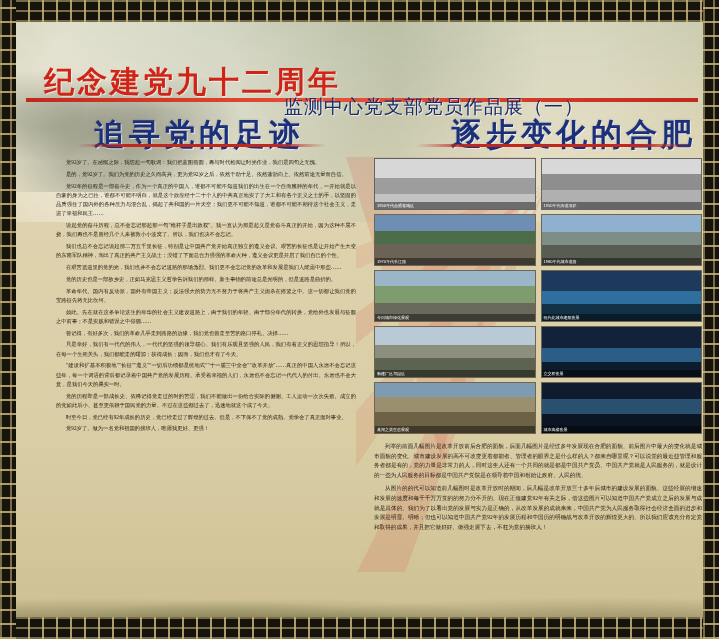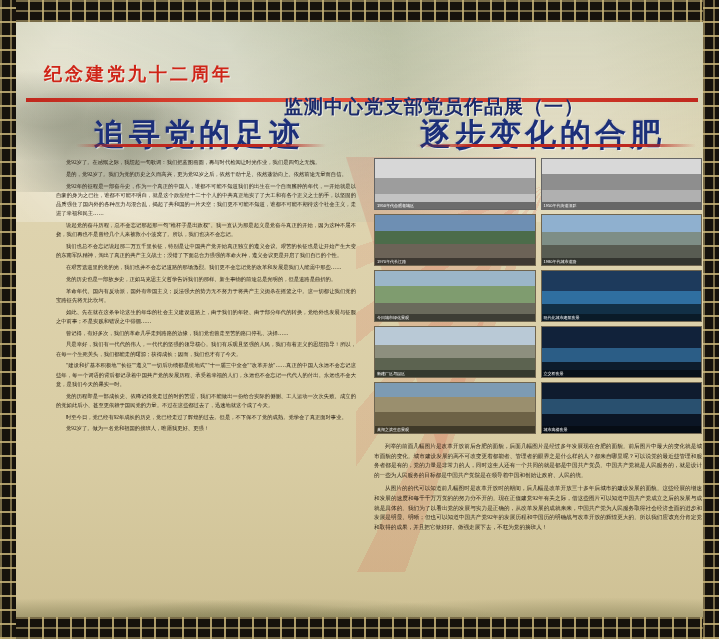--- a/index.html
+++ b/index.html
@@ -94,47 +94,47 @@
   
   .header {
     position:absolute; left:0; top:20px; width:100%; height:78px;
   }
   .redline {
     position:absolute; left:10px; top:56px; width:672px; height:4px;
     background:linear-gradient(90deg,#c0281d,#e8513a 45%,#c0281d);
   }
   .title-main {
     position:absolute; left:28px; top:20px;
-    font-size:18px; font-weight:bold; color:#cf2417;
+    font-size:30px; font-weight:bold; color:#cf2417;
     letter-spacing:3px;
     font-family:"Liberation Serif", serif;
     text-shadow:1px 1px 0 rgba(255,255,255,.55);
     white-space:nowrap;
   }
   .title-sub {
     position:absolute; left:268px; top:52px;
-    font-size:19px; font-weight:bold; color:#1b2a6b;
+    font-size:19px; font-weight:normal; color:#1b2a6b;
     letter-spacing:1px;
     font-family:"Liberation Serif", serif;
     text-shadow:1px 1px 0 rgba(255,255,255,.6);
     white-space:nowrap;
   }
 
   
   .sec-head {
     position:absolute;
     font-size:31px; font-weight:bold;
     color:#1c2f79;
     font-family:"Liberation Serif", serif;
     letter-spacing:4px;
     text-shadow:1px 1px 1px rgba(255,255,255,.7), 0 0 2px rgba(30,40,110,.3);
     white-space:nowrap;
   }
   .sec-head.left { left:78px; top:92px; }
-  .sec-head.right { left:404px; top:92px;text-align:center; }
+  .sec-head.right { left:435px; top:92px;text-align:center; }
   .sec-underline {
     position:absolute; height:3px;
     background:linear-gradient(90deg, rgba(190,40,30,0), #be281e 20%, #be281e 80%, rgba(190,40,30,0));
   }
   .sec-underline.left { left:60px; top:122px; width:250px; }
   .sec-underline.right { left:400px; top:122px; width:280px; }
 
   
   .article {
     position:absolute;

